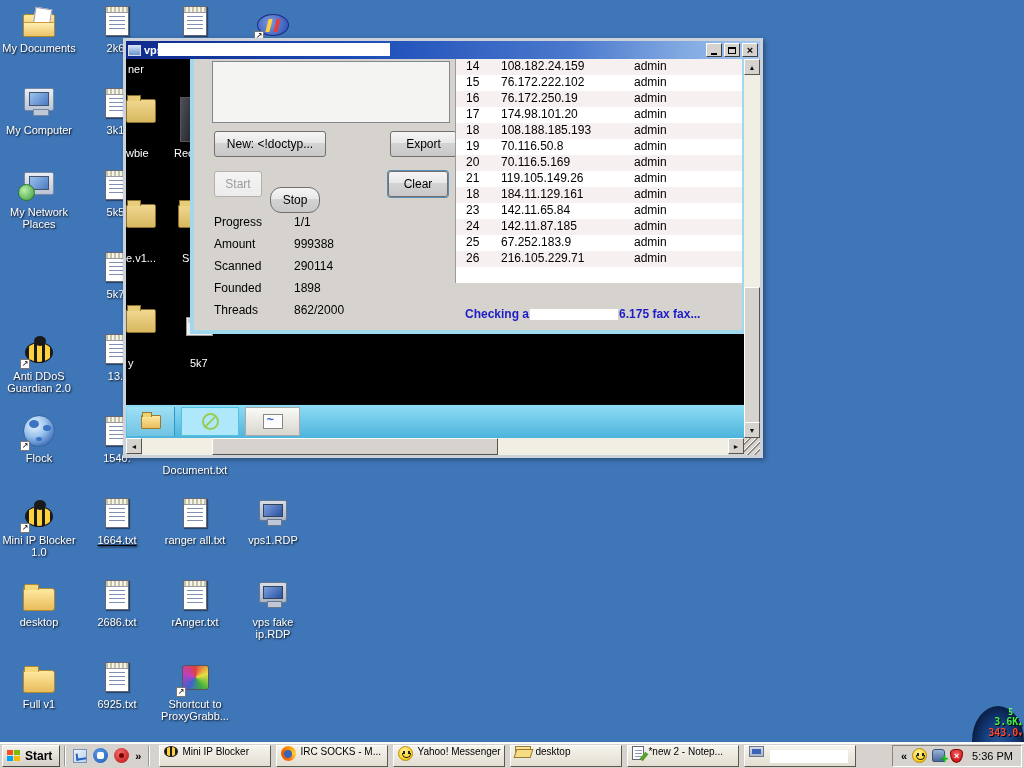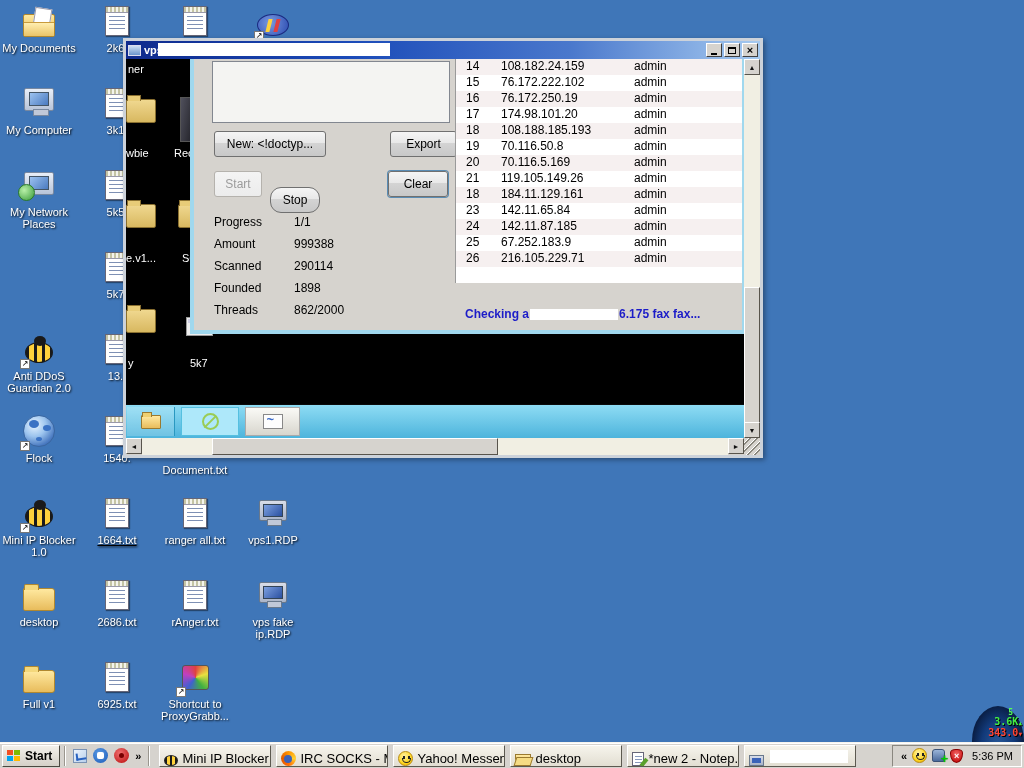--- a/index.html
+++ b/index.html
@@ -119,21 +119,21 @@
   .flag::before { content:""; position:absolute; left:0; top:0; width:6px; height:5px; background:#f25022; box-shadow:7px 0 0 #7fba00, 0 6px 0 #00a4ef, 7px 6px 0 #ffb900; }
   .sep { width:2px; height:20px; border-left:1px solid #9a968e; border-right:1px solid #fff; margin:0 4px; }
   .ql { display:flex; align-items:center; gap:6px; padding:0 3px; }
   .qi1 { width:14px; height:14px; background:linear-gradient(135deg,#eef4fc,#b8d0ec); border:1px solid #7a92b4; position:relative; }
   .qi1::before { content:""; position:absolute; left:2px; bottom:2px; width:8px; height:5px; border:2px solid #2a62c0; border-top:none; border-right:none; transform:rotate(-8deg); }
   .qi2 { width:15px; height:15px; border-radius:50%; background:radial-gradient(circle at 40% 35%,#5a9ae4,#1a5ab8); position:relative; }
   .qi2::before { content:""; position:absolute; left:4px; top:4px; width:7px; height:7px; background:#fff; border-radius:2px; }
   .qi3 { width:15px; height:15px; border-radius:50%; background:radial-gradient(circle at 40% 35%,#f07070,#b80808); position:relative; }
   .qi3::before { content:""; position:absolute; left:5px; top:5px; width:5px; height:5px; border-radius:50%; background:#700; }
   .chev { font-weight:bold; font-size:11px; }
-  .taskbtn { width:112px; height:22px; background:linear-gradient(#f6f4ec,#e2ded2); border:1px solid; border-color:#fff #5c5950 #5c5950 #fff; display:flex; align-items:flex-end; gap:4px; padding:0 4px; margin-left:5px; font-size:13px; position:relative; overflow:hidden; white-space:nowrap; }
+  .taskbtn { width:112px; height:22px; background:linear-gradient(#f6f4ec,#e2ded2); border:1px solid; border-color:#fff #5c5950 #5c5950 #fff; display:flex; align-items:flex-start; gap:4px; padding:0 4px; margin-left:5px; font-size:10px; position:relative; overflow:hidden; white-space:nowrap; }
   .tbredact { position:absolute; left:25px; top:4px; width:78px; height:13px; background:#fff; }
   .i-bee { width:14px; height:11px; border-radius:50%; background:repeating-linear-gradient(90deg,#1a1a1a 0 2px,#ffd23c 2px 5px); border:1px solid #222; flex:none; }
   .i-firefox { width:15px; height:15px; border-radius:50%; background:conic-gradient(#ff9500,#ffcf30,#ff6a00,#e05a00,#ff9500); position:relative; flex:none; }
   .i-firefox::before { content:""; position:absolute; left:3px; top:4px; width:8px; height:8px; border-radius:50%; background:#3a62b8; }
   .i-smiley { width:15px; height:15px; border-radius:50%; background:radial-gradient(circle at 40% 30%,#fff0a0,#ffd620 60%,#e8a800); border:1px solid #b88a10; position:relative; flex:none; }
   .i-smiley::before { content:""; position:absolute; left:4px; top:4px; width:2px; height:3px; background:#222; box-shadow:5px 0 0 #222; }
   .i-smiley::after { content:""; position:absolute; left:3px; top:6px; width:7px; height:4px; border:1.5px solid #222; border-top:none; border-radius:0 0 8px 8px; }
   .i-folder-open { width:16px; height:12px; background:linear-gradient(#ffe9a0,#e8bc5c); border:1px solid #9a7a30; position:relative; flex:none; }
   .i-folder-open::before { content:""; position:absolute; left:-1px; bottom:-1px; width:15px; height:7px; background:#f6dc84; border:1px solid #9a7a30; transform:skewX(-18deg); }
   .i-notepad-sm { width:12px; height:14px; background:#fff; border:1px solid #667; position:relative; flex:none; }

